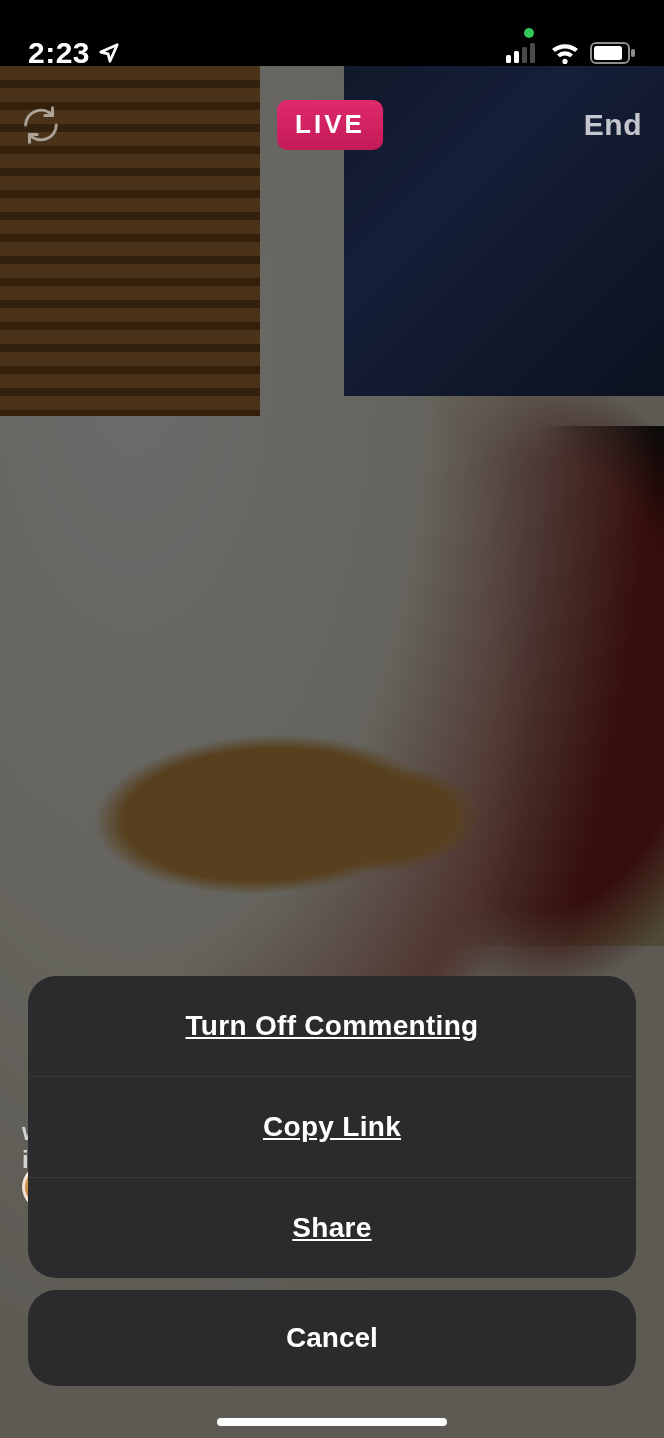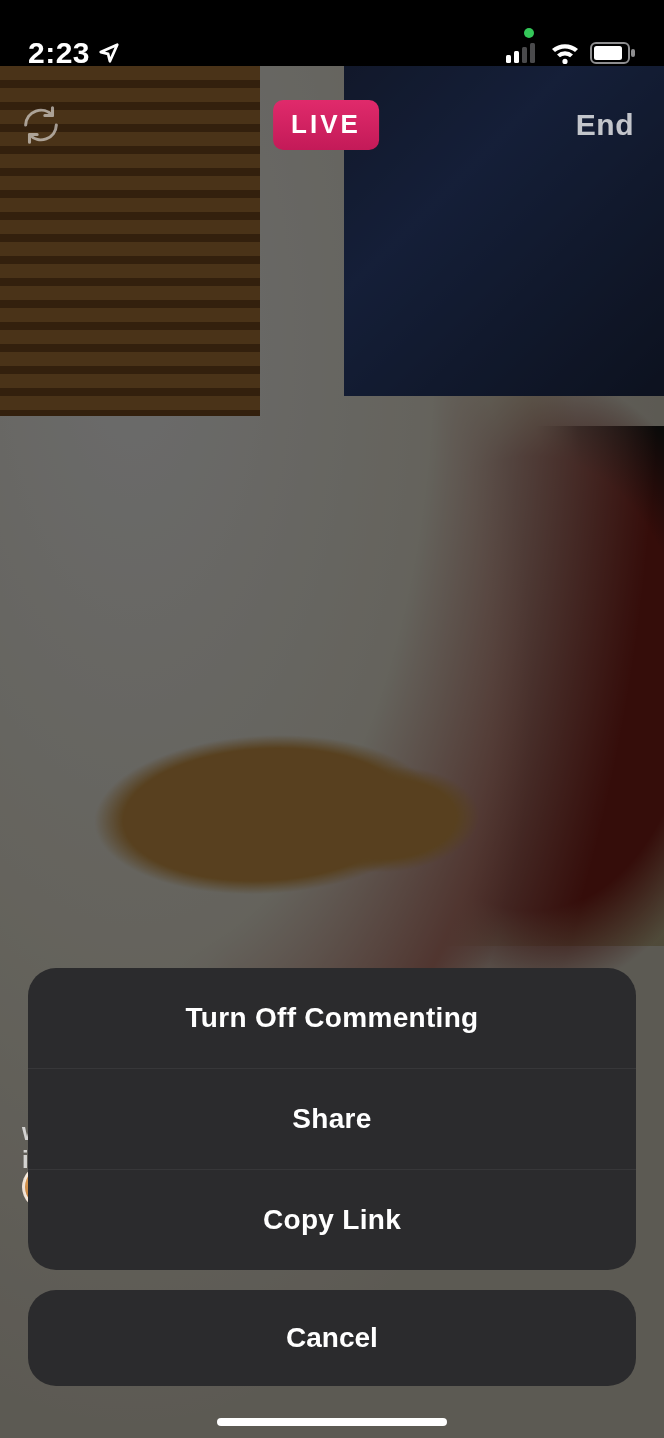--- a/index.html
+++ b/index.html
@@ -35,34 +35,34 @@
     }
     .cat { position:absolute; top:640px; left:-20px; width:520px; height:220px;
       background: radial-gradient(ellipse 55% 60% at 55% 50%, #d19a4a 0 50%, transparent 60%),
                   radial-gradient(ellipse 30% 40% at 78% 55%, #d19a4a 0 45%, transparent 60%);
       filter: blur(.5px);
       transform: rotate(-3deg);
     }
     .dim-overlay { position:absolute; inset:0; background:rgba(0,0,0,.58); }
 
     
-    .top-controls { position: absolute; top: 90px; left: 0; right: 12px; height: 70px; display:flex; align-items:center; justify-content:space-between; padding:0 18px; z-index:30; }
+    .top-controls { position: absolute; top: 90px; left: 0; right: 4px; height: 70px; display:flex; align-items:center; justify-content:space-between; padding:0 18px; z-index:30; }
     .live-badge { position:absolute; left:50%; transform:translateX(-50%); background:linear-gradient(180deg,#e02a6b,#c31a58); color:#fff; font-weight:800; font-size:26px; letter-spacing:3px; padding:9px 18px 10px; border-radius:10px; }
     .end-btn { color:rgba(255,255,255,.75); font-size:30px; font-weight:600; letter-spacing:.5px;text-align:center; }
     .flip-icon { width:46px; height:46px; opacity:.55; }
 
     .bottom-left-hint { position:absolute; left:22px; top:1118px; color:rgba(255,255,255,.72); font-size:24px; font-weight:600; z-index:5; }
     .avatar-stub { position:absolute; left:22px; top:1164px; width:46px; height:46px; border-radius:50%; background:radial-gradient(circle at 30% 30%, #e9a95d, #9c5a23); border:3px solid rgba(255,255,255,.8); z-index:5; }
 
     
     .sheet-wrap { position:absolute; left:28px; right:28px; bottom:52px; z-index:50; }
     .sheet { background:#2b2b2d; border-radius:28px; overflow:hidden; }
-    .sheet-row { text-align:center; color:#fff; font-size:28px; font-weight:600; padding:34px 10px; border-top:1px solid rgba(255,255,255,.06); letter-spacing:.3px; }
+    .sheet-row { text-align:center; color:#fff; font-size:28px; font-weight:600; padding:34px 10px; border-top:1px solid rgba(255,255,255,.06); letter-spacing:.3px;text-decoration:underline; }
     .sheet-row:first-child { border-top:none; }
-    .cancel { margin-top:20px; background:#2b2b2d; border-radius:28px; text-align:center; color:#fff; font-size:28px; font-weight:600; padding:32px 10px; }
+    .cancel { margin-top:12px; background:#2b2b2d; border-radius:28px; text-align:center; color:#fff; font-size:28px; font-weight:600; padding:32px 10px; }
 
     
     .home-indicator { position:absolute; bottom:12px; left:50%; transform:translateX(-50%); width:230px; height:8px; background:#fff; border-radius:4px; z-index:60; }
   </style>
 </head>
 <body>
 
 <div class="status-bar">
   <div class="status-left">
     <span>2:23</span>
@@ -110,19 +110,19 @@
 
 <div class="bottom-left-hint">
   <div>w</div>
   <div>i</div>
 </div>
 <div class="avatar-stub"></div>
 
 <div class="sheet-wrap">
   <div class="sheet">
     <div class="sheet-row">Turn Off Commenting</div>
+    <div class="sheet-row">Copy Link</div>
     <div class="sheet-row">Share</div>
-    <div class="sheet-row">Copy Link</div>
   </div>
   <div class="cancel">Cancel</div>
 </div>
 
 <div class="home-indicator"></div>
 
 </body></html>

